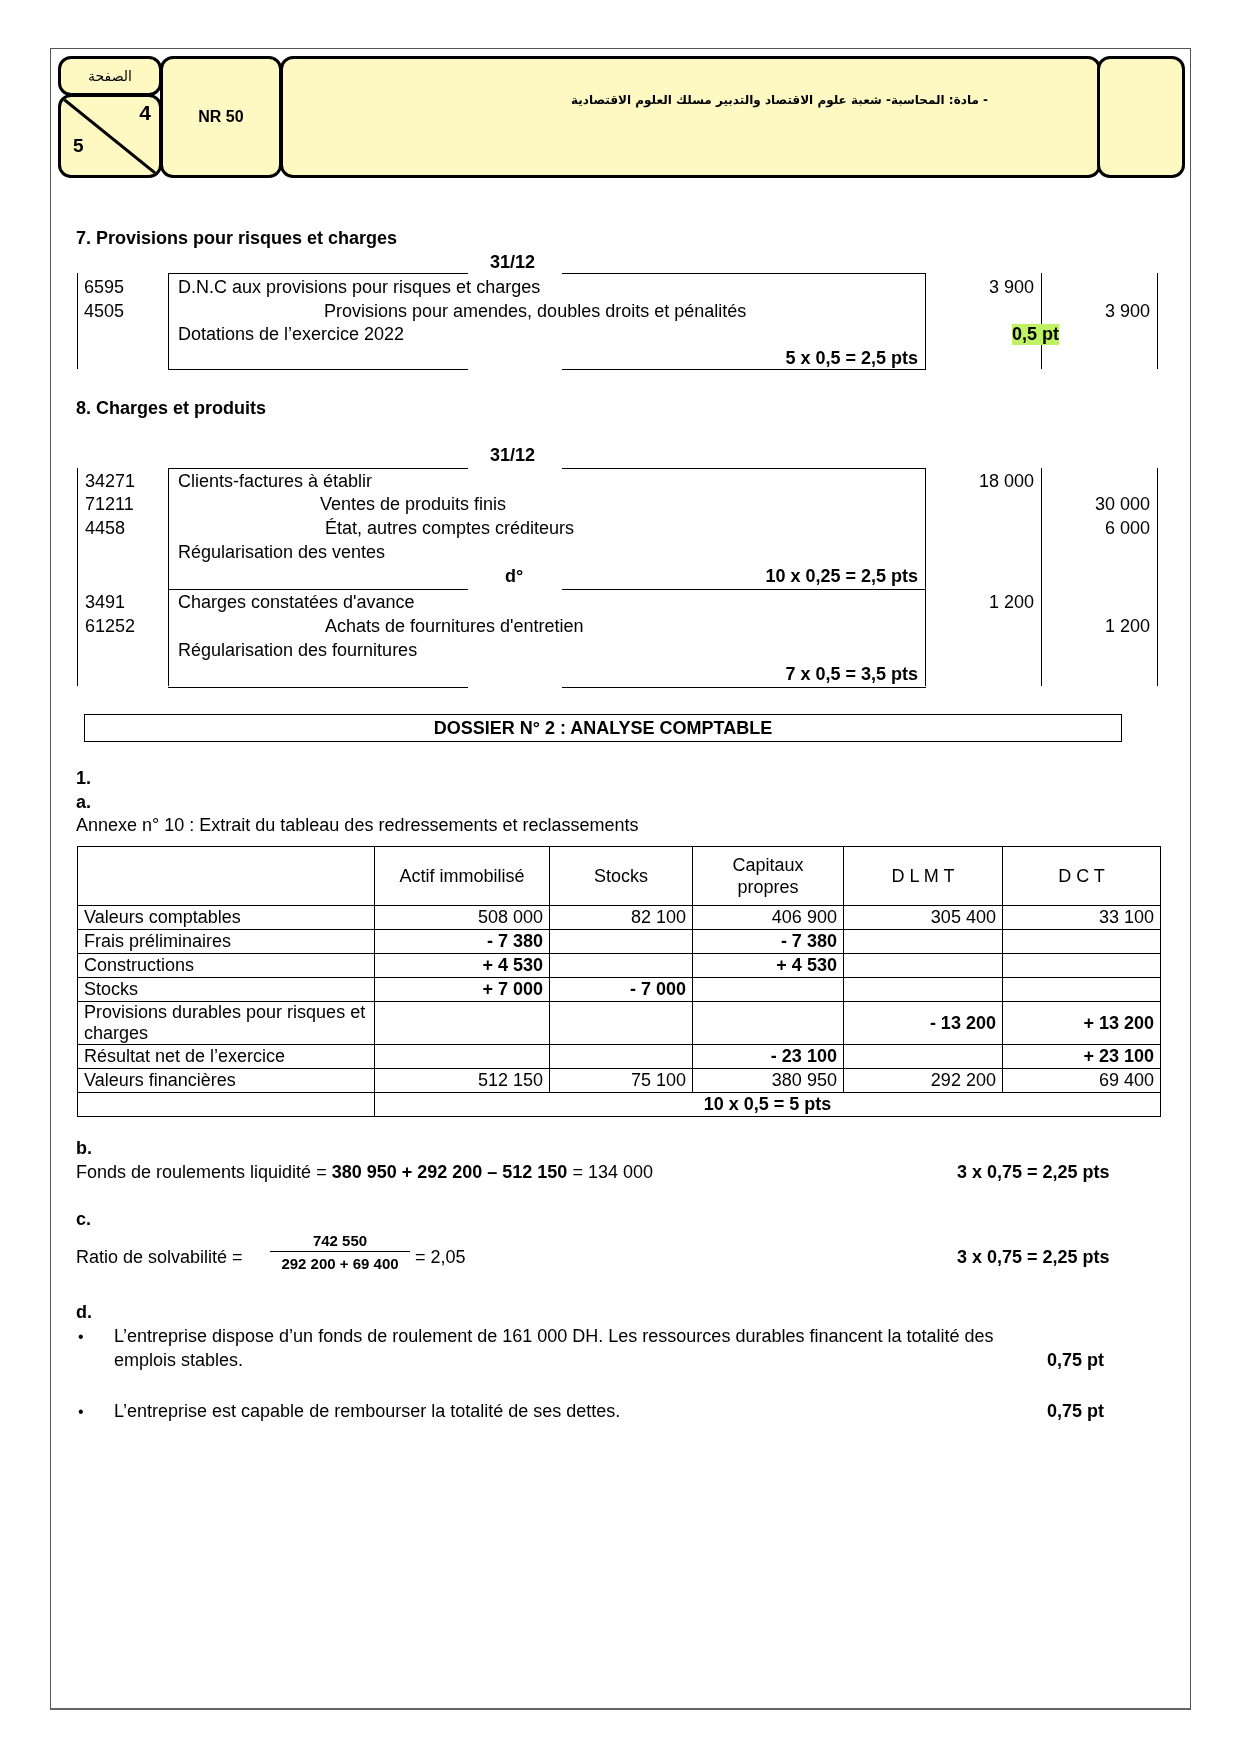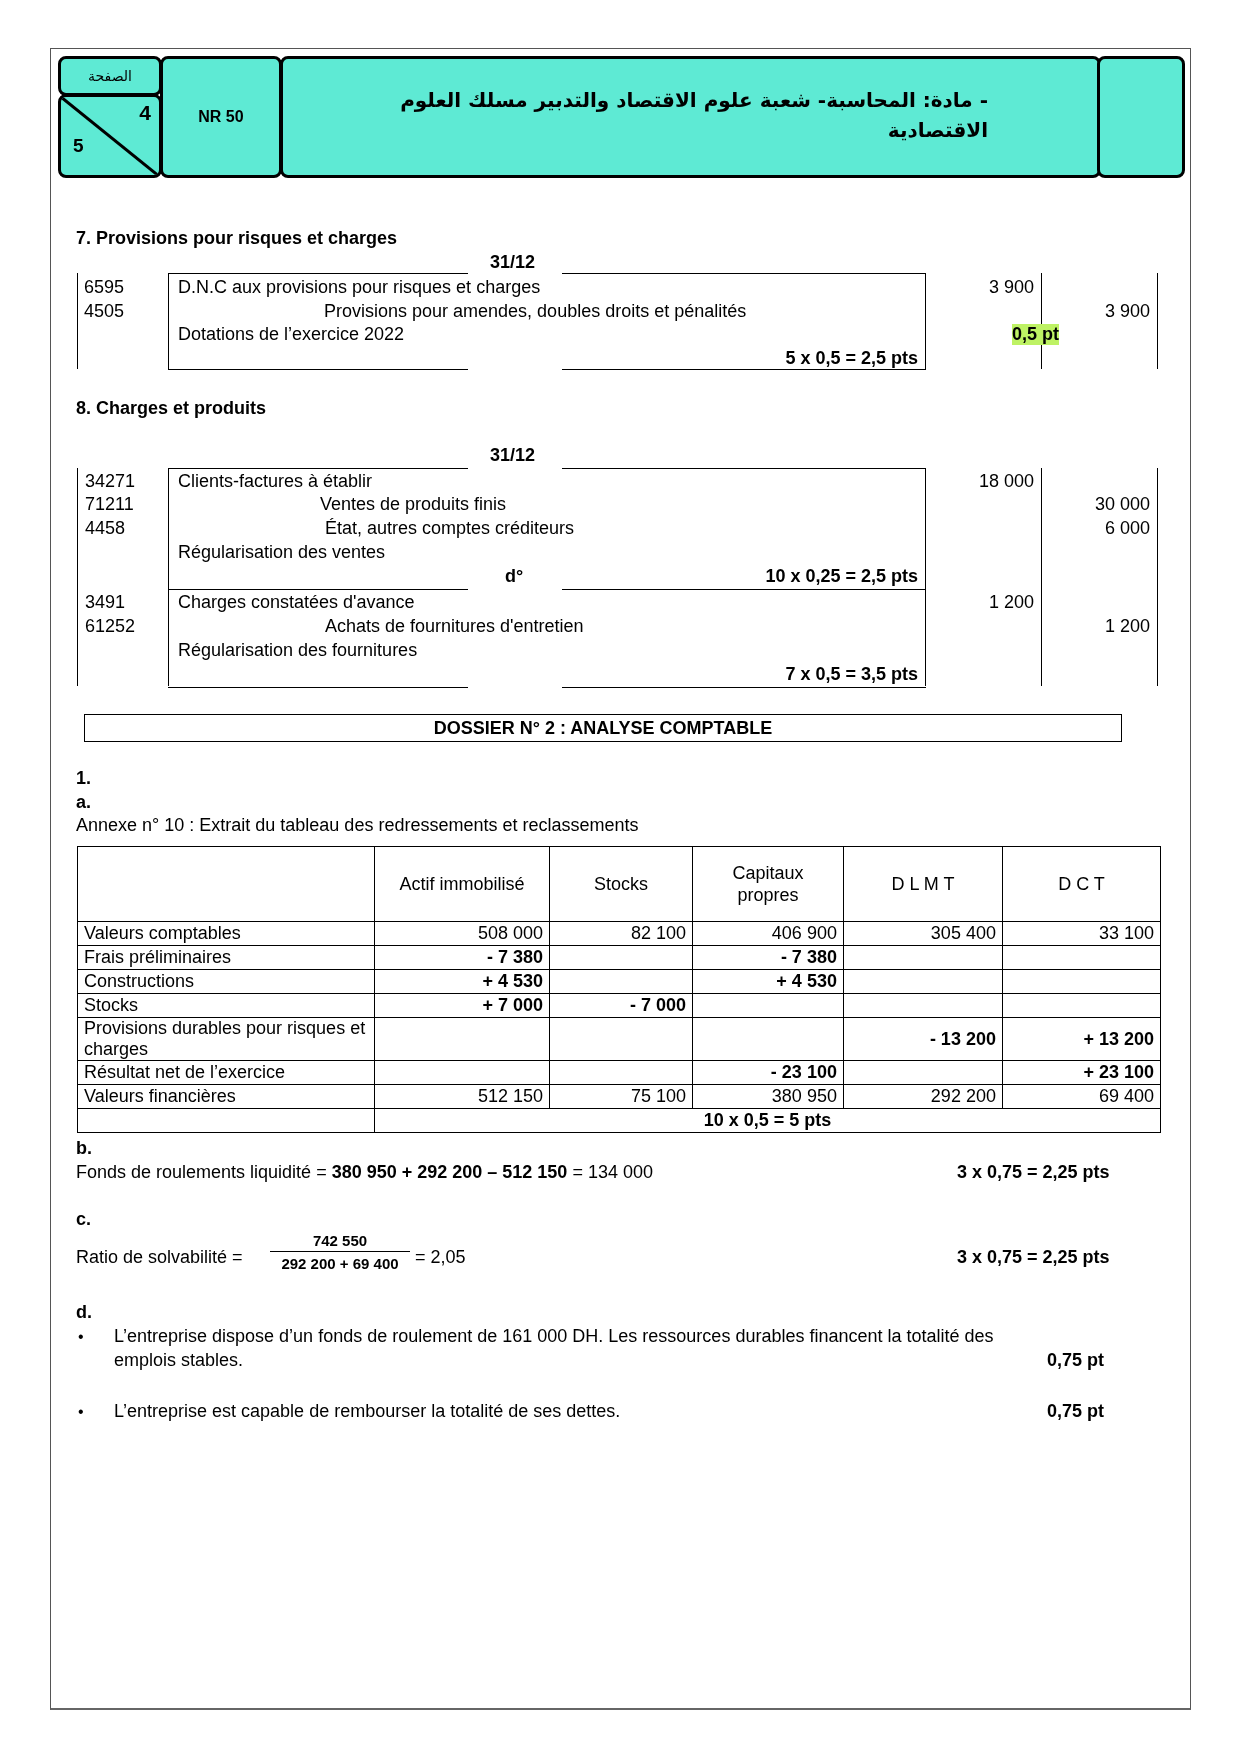--- a/index.html
+++ b/index.html
@@ -1,30 +1,30 @@
 <!DOCTYPE html>
 <html><head>
 <meta charset="utf-8">
 <style>
   html, body { margin:0; padding:0; background:#ffffff; }
   body { width:1240px; height:1754px; position:relative; font-family:"Liberation Sans", sans-serif; color:#000; overflow:hidden; }
   .abs { position:absolute; }
   .page-frame { left:50px; top:48px; width:1141px; height:1662px; border:1px solid #555; border-bottom:2px solid #666; box-sizing:border-box; }
 
   
-  .hbox { border:3px solid #000; border-radius:8px; box-sizing:border-box; background:#5eead4; }
+  .hbox { border:3px solid #000; border-radius:13px; box-sizing:border-box; background:#fef9c3; }
   .page-label-box { left:58px; top:56px; width:104px; height:40px; display:flex; align-items:center; justify-content:center; font-size:14px; font-family:"DejaVu Sans", sans-serif; }
   .page-num-box { left:58px; top:94px; width:104px; height:84px; overflow:hidden; }
   .page-num-box svg { position:absolute; left:0; top:0; }
   .pn-cur { position:absolute; right:8px; top:4px; font-size:21px; font-weight:bold; }
   .pn-tot { position:absolute; left:12px; bottom:18px; font-size:19px; font-weight:bold; }
   .code-box { left:160px; top:56px; width:122px; height:122px; display:flex; align-items:center; justify-content:center; font-size:16px; font-weight:bold; }
   .title-box { left:280px; top:56px; width:821px; height:122px; direction:rtl; text-align:right; padding:26px 110px 0 20px; font-family:"DejaVu Sans", sans-serif; font-weight:bold; }
   .title-line1 { font-size:19px; line-height:30px; }
-  .title-line2 { font-size:20px; line-height:30px; }
+  .title-line2 { font-size:12px; line-height:30px; }
   .right-box { left:1097px; top:56px; width:88px; height:122px; }
 
   
   .h-sec { font-size:18px; font-weight:bold; }
   .t { font-size:18px; white-space:nowrap; }
   .b { font-weight:bold; }
   .r { text-align:right; }
 
   
   .vline { position:absolute; width:0; border-left:1.5px solid #000; }
@@ -138,21 +138,21 @@
       <col style="width:142px">
       <col style="width:150px">
       <col style="width:158px">
       <col style="width:157px">
   </colgroup>
   <tbody>
       <tr>
     <th></th>
     <th>Actif immobilisé</th>
     <th>Stocks</th>
-    <th style="padding:12px 20px;">Capitaux propres</th>
+    <th style="padding:4px 20px;">Capitaux propres</th>
     <th>D L M T</th>
     <th>D C T</th>
   </tr>
   </tbody>
     <tbody id="rt-body">
       <tr>
         <td>Valeurs comptables</td>
         <td class="num">508 000</td>
         <td class="num">82 100</td>
         <td class="num">406 900</td>

